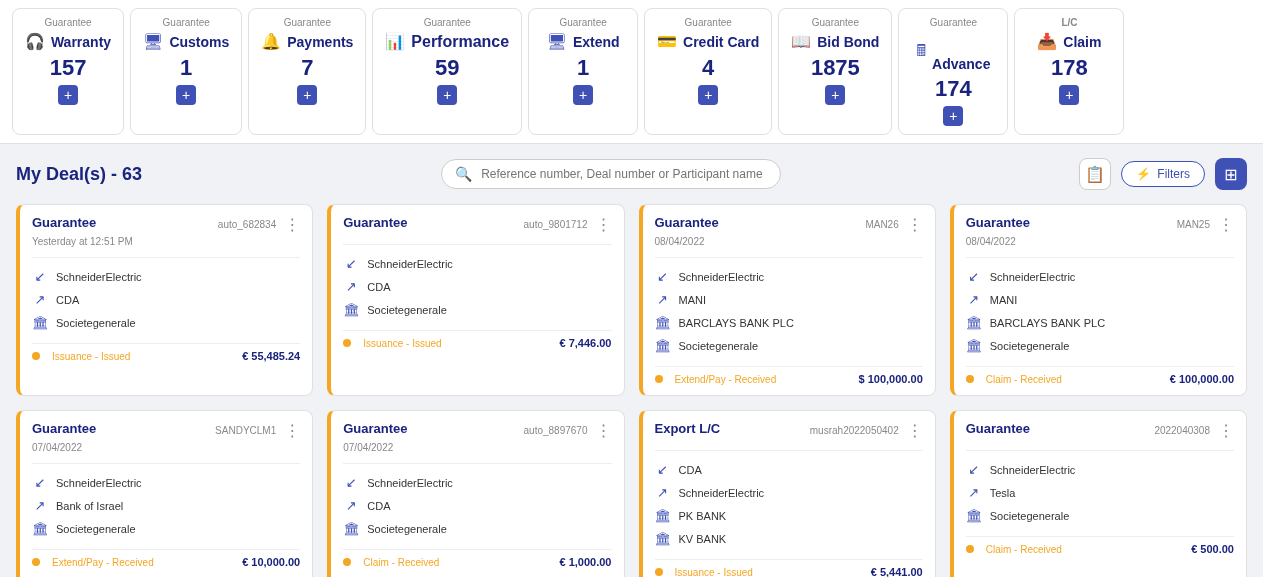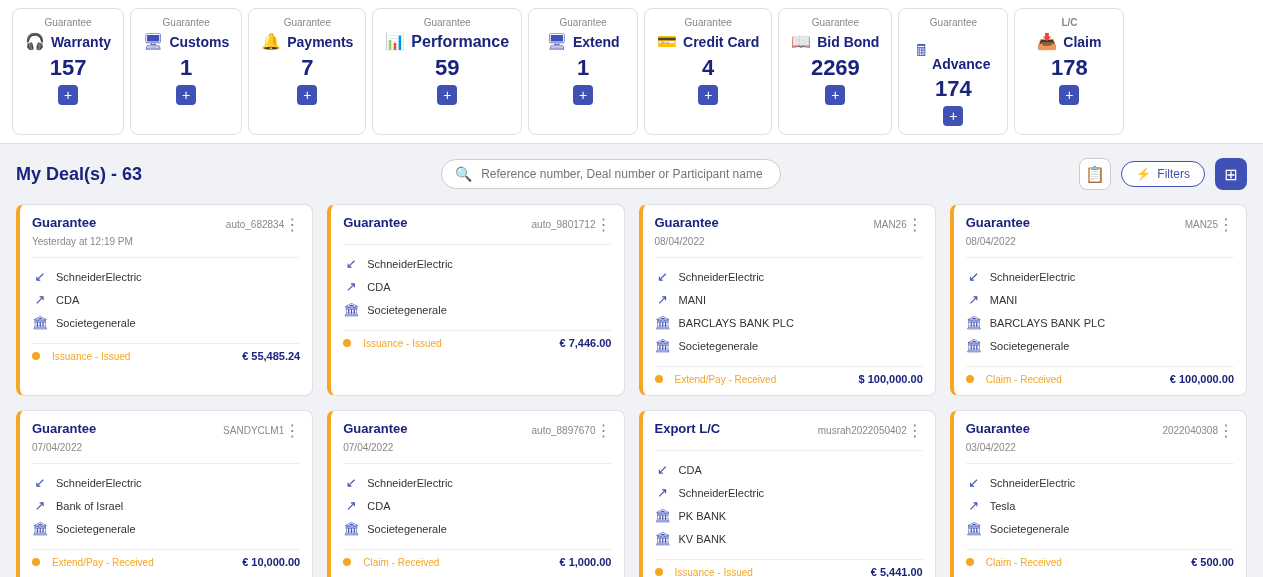--- a/index.html
+++ b/index.html
@@ -166,20 +166,21 @@
       align-items: flex-start;
     }
     .deal-type {
       font-weight: bold;
       font-size: 13px;
       color: #1a237e;
     }
     .deal-meta {
       display: flex;
       align-items: center;
+      gap: 8px;
       text-align: center;
     }
     .deal-ref {
       font-size: 10px;
       color: #888;
     }
     .deal-more {
       cursor: pointer;
       color: #888;
       font-size: 16px;
@@ -295,21 +296,21 @@
     </div>
     <span class="count">4</span>
     <button class="add-btn">+</button>
   </div>
     <div class="summary-card">
     <span class="label ">Guarantee</span>
     <div class="icon-row">
       <span class="icon-sym">📖</span>
       <span style="font-size:14px;font-weight:bold;color:#1a237e;">Bid Bond</span>
     </div>
-    <span class="count">2269</span>
+    <span class="count">1875</span>
     <button class="add-btn">+</button>
   </div>
     <div class="summary-card">
     <span class="label ">Guarantee</span>
     <div class="icon-row">
       <span class="icon-sym">🖩</span>
       <span style="font-size:14px;font-weight:bold;color:#1a237e;margin-top:24px;">Advance</span>
     </div>
     <span class="count">174</span>
     <button class="add-btn">+</button>
@@ -345,21 +346,21 @@
   <div class="deals-grid">
 
   <div class="deal-card">
     <div class="deal-card-header">
       <span class="deal-type">Guarantee</span>
       <div class="deal-meta">
         <span class="deal-ref">auto_682834</span>
         <span class="deal-more">⋮</span>
       </div>
     </div>
-    <div class="deal-date">Yesterday at 12:19 PM</div>
+    <div class="deal-date">Yesterday at 12:51 PM</div>
     <hr class="deal-divider">
 
     <div class="deal-party">
       <span class="party-icon">
         ↙
       </span>
       <span>SchneiderElectric</span>
     </div>
 
     <div class="deal-party">
@@ -644,21 +645,20 @@
     </div>
   </div>
       <div class="deal-card">
     <div class="deal-card-header">
       <span class="deal-type">Guarantee</span>
       <div class="deal-meta">
         <span class="deal-ref">2022040308</span>
         <span class="deal-more">⋮</span>
       </div>
     </div>
-    <div class="deal-date">03/04/2022</div>
     <hr class="deal-divider">
 
     <div class="deal-party">
       <span class="party-icon">
         ↙
       </span>
       <span>SchneiderElectric</span>
     </div>
 
     <div class="deal-party">

